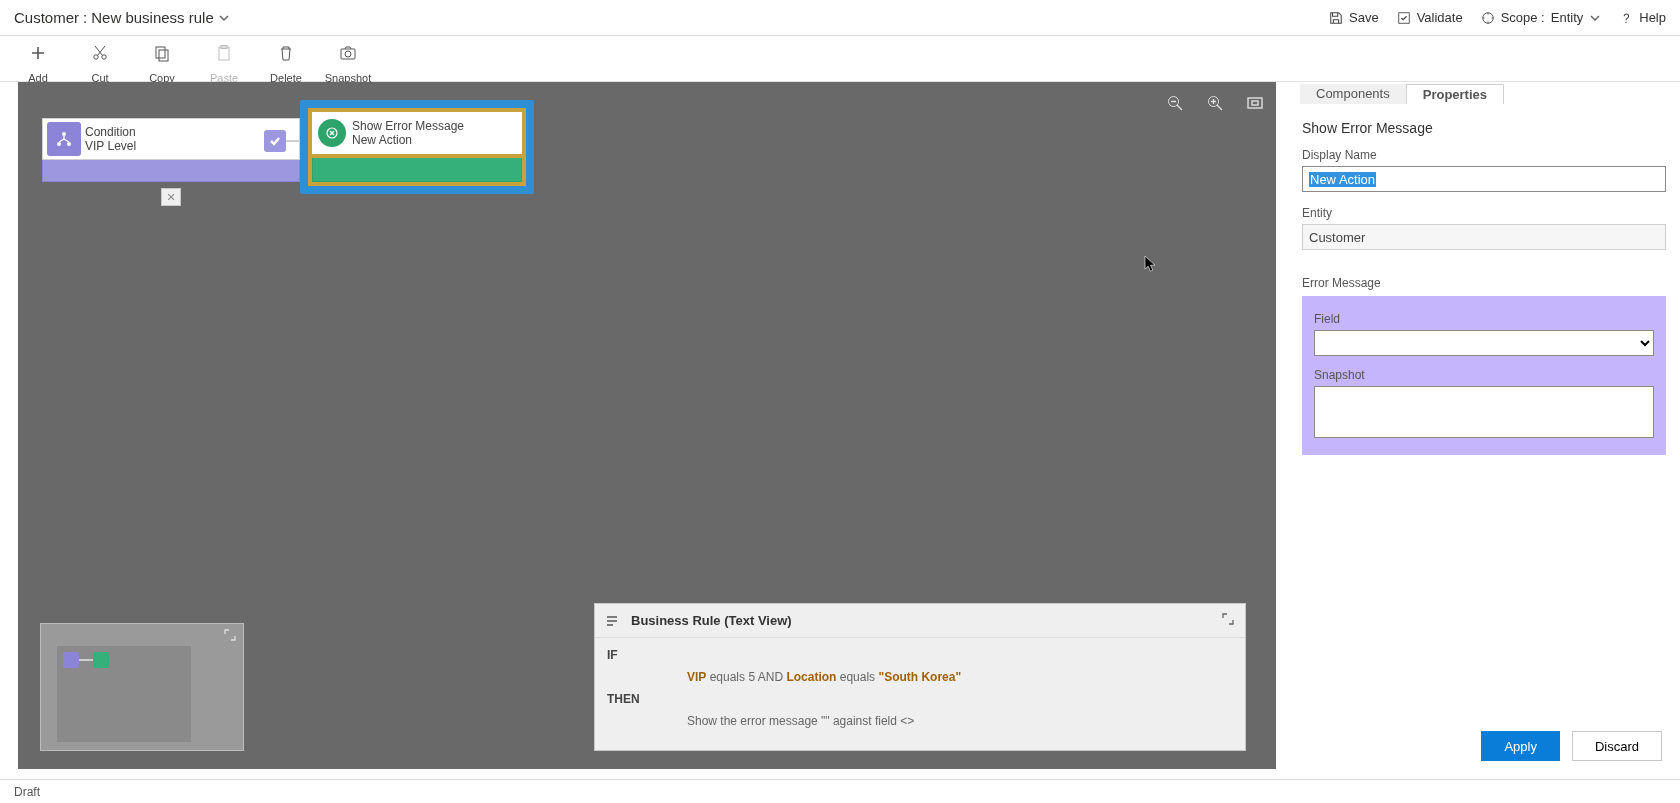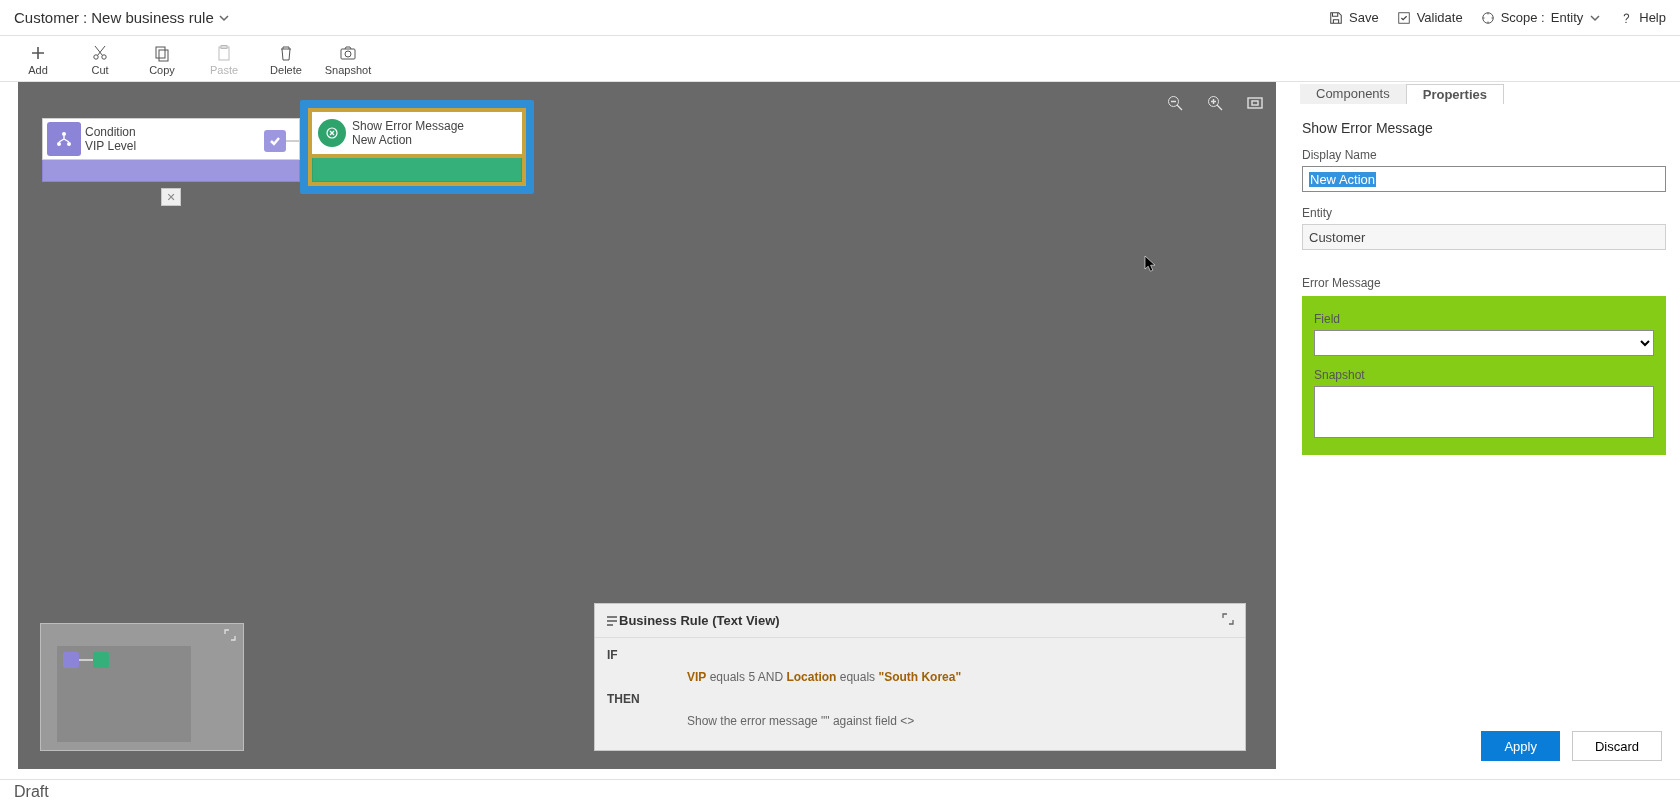--- a/index.html
+++ b/index.html
@@ -9,21 +9,21 @@
   .header{display:flex;align-items:center;justify-content:space-between;height:36px;padding:0 14px;border-bottom:1px solid #e1e1e1;}
   .title-group{display:flex;align-items:center;gap:4px;font-size:15px;}
   .title-entity{color:#323130;}
   .title-rule{color:#323130;}
   .chev-down{width:12px;height:12px;display:inline-flex;align-items:center;justify-content:center;color:#666;}
   .header-actions{display:flex;align-items:center;gap:18px;color:#323130;}
   .h-act{display:flex;align-items:center;gap:6px;cursor:pointer;font-size:13px;}
   .h-act svg{width:14px;height:14px;}
   
   .toolbar{display:flex;align-items:flex-start;gap:22px;padding:8px 18px 4px;border-bottom:1px solid #e1e1e1;height:46px;}
-  .tbtn{display:flex;flex-direction:column;align-items:center;gap:2px;cursor:pointer;color:#444;font-size:11px;width:40px;}
+  .tbtn{display:flex;flex-direction:column;align-items:center;gap:10px;cursor:pointer;color:#444;font-size:11px;width:40px;}
   .tbtn.disabled{color:#b5b5b5;cursor:default;}
   .tbtn svg{width:18px;height:18px;}
   
   .mainrow{flex:1;display:flex;min-height:0;}
   
   .canvas-wrap{flex:1;position:relative;background:#fff;padding:0 10px 10px 10px;}
   .canvas{position:absolute;left:18px;right:12px;top:0;bottom:10px;background:#696969;}
   .canvas-toolbar{position:absolute;top:10px;right:10px;display:flex;gap:18px;}
   .ctb{width:22px;height:22px;display:flex;align-items:center;justify-content:center;color:#fff;cursor:pointer;}
   .ctb svg{width:18px;height:18px;stroke:#e0e0e0;fill:none;}
@@ -47,48 +47,48 @@
   .node-act .bar{height:24px;background:#36b07a;border:1px solid #2ea36b;border-top:none;width:210px;margin-top:4px;}
   
   .minimap{position:absolute;left:22px;bottom:18px;width:204px;height:128px;background:#9a9a9a;border:1px solid #bdbdbd;}
   .minimap .inner{position:absolute;left:16px;top:22px;right:52px;bottom:8px;background:#8a8a8a;}
   .minimap .mm-cond{position:absolute;left:6px;top:6px;width:16px;height:16px;background:#8b84d7;border-radius:2px;}
   .minimap .mm-act{position:absolute;left:36px;top:6px;width:16px;height:16px;background:#36b07a;border-radius:2px;}
   .minimap .mm-line{position:absolute;left:22px;top:13px;width:14px;height:2px;background:#cfcfcf;}
   .minimap .exp{position:absolute;right:6px;top:4px;width:14px;height:14px;color:#e0e0e0;}
   
   .textview{position:absolute;left:576px;right:30px;bottom:18px;background:#efefef;border:1px solid #c8c8c8;}
-  .tv-head{display:flex;align-items:center;gap:0;padding:8px 10px;border-bottom:1px solid #dcdcdc;}
+  .tv-head{display:flex;align-items:center;gap:12px;padding:8px 10px;border-bottom:1px solid #dcdcdc;}
   .tv-head svg{width:14px;height:14px;}
   .tv-head .ttl{font-weight:600;color:#333;}
   .tv-head .sp{flex:1;}
   .tv-body{padding:10px 12px 14px;font-size:12px;color:#555;}
   .tv-row{display:flex;gap:40px;margin-bottom:8px;}
   .tv-kw{font-weight:600;color:#444;min-width:40px;}
   .tv-expr{color:#666;}
   .tv-expr b{color:#a16207;font-weight:600;}
   
   .rpanel{width:392px;border-left:0;background:#fff;display:flex;flex-direction:column;padding:0 12px;}
   .tabs{display:flex;margin-top:2px;}
   .tab{padding:2px 16px;background:#f0f0f0;color:#555;cursor:pointer;font-size:13px;}
   .tab.active{background:#fff;font-weight:600;border-top:1px solid #d0d0d0;border-left:1px solid #d0d0d0;border-right:1px solid #d0d0d0;}
   .panel-body{flex:1;padding:10px 2px;overflow:auto;}
   .sect-title{font-size:14px;color:#333;margin:6px 0 12px;}
   .lbl{font-size:12px;color:#555;margin:6px 0 4px;display:block;}
   .inp{width:100%;height:26px;border:1px solid #8a8a8a;padding:2px 6px;font-size:13px;}
   .inp.ro{background:#f6f6f6;border-color:#d0d0d0;color:#444;}
   .selected-text{background:#3393df;color:#fff;padding:0 1px;}
-  .subpanel{background:#84cc16;padding:10px 12px 14px;margin-top:6px;}
+  .subpanel{background:#c4b5fd;padding:10px 12px 14px;margin-top:6px;}
   .sel{width:100%;height:26px;border:1px solid #8a8a8a;background:#fff;}
   .ta{width:100%;height:52px;border:1px solid #8a8a8a;background:#fff;resize:none;}
   .panel-footer{display:flex;justify-content:flex-end;gap:12px;padding:12px 6px 18px;}
   .btn{height:30px;padding:0 22px;border:1px solid #c8c8c8;background:#fff;cursor:pointer;font-size:13px;}
   .btn.primary{background:#0a7dd8;border-color:#0a7dd8;color:#fff;}
   
-  .footer{height:24px;border-top:1px solid #e1e1e1;display:flex;align-items:center;padding:0 14px;color:#555;font-size:16px;}
+  .footer{height:24px;border-top:1px solid #e1e1e1;display:flex;align-items:center;padding:0 14px;color:#555;font-size:12px;}
   
   .cursor{position:absolute;left:1144px;top:173px;width:14px;height:18px;pointer-events:none;}
 </style>
 </head>
 <body>
 
 <div class="app">
 
   <div class="header">
     <div class="title-group">

